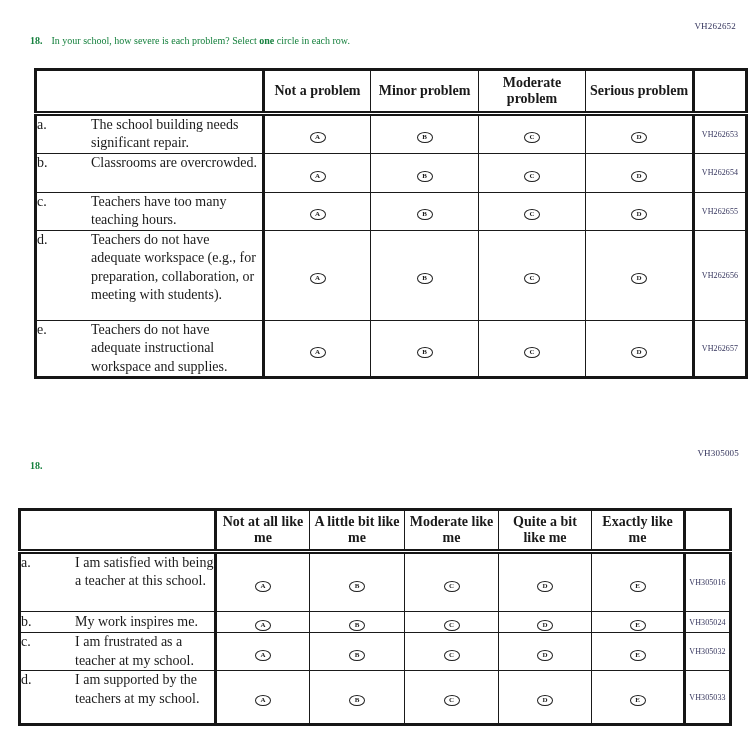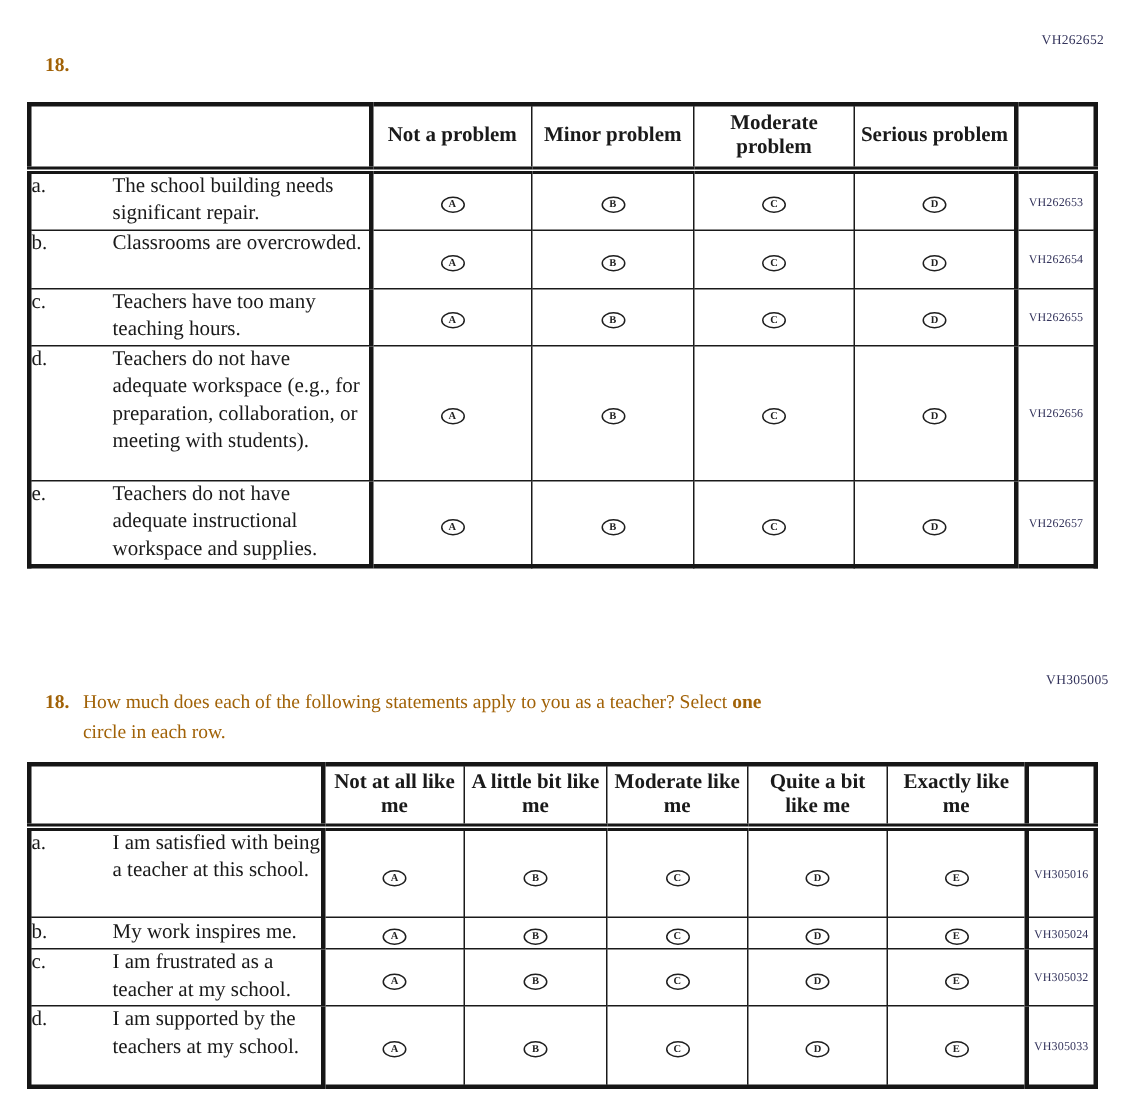--- a/index.html
+++ b/index.html
@@ -5,21 +5,21 @@
   html,body{margin:0;padding:0;}
   body{
     width:750px;height:745px;background:#ffffff;position:relative;
     font-family:"Liberation Serif","DejaVu Serif",serif;color:#1a1a1a;
     overflow:hidden;
   }
   .admin-code{
     position:absolute;font-size:9px;letter-spacing:0.2px;color:#34345c;
     font-family:"Liberation Serif","DejaVu Serif",serif;
   }
-  .question-line{position:absolute;font-size:13px;line-height:1.5;color:#a16207;}
+  .question-line{position:absolute;font-size:10px;line-height:1.5;color:#15803d;}
   .q-number{font-weight:bold;margin-right:9px;}
   .q-bold{font-weight:bold;}
   .q-wrap{display:flex;align-items:flex-start;}
   .q-text{max-width:640px;}
   table.survey{
     position:absolute;border-collapse:collapse;table-layout:fixed;
     border:3px solid #161616;background:#fff;
   }
   table.survey th,table.survey td{
     border:1.5px solid #1a1a1a;padding:0;overflow:hidden;
@@ -51,24 +51,25 @@
   }
 </style>
 </head>
 <body>
 
 <div class="admin-code" style="top:21px;right:14px;margin-left:43px;">VH262652</div>
 
 <div class="question-line" style="top:33px;left:30px;width:660px;">
   <div class="q-wrap">
     <span class="q-number">18.</span>
+    <span class="q-text"><span>In your school, how severe is each problem? Select </span><span class="q-bold">one</span><span> circle in each row.</span></span>
   </div>
 </div>
 
-<table class="survey" style="top:68px;left:18px;width:711px;">
+<table class="survey" style="top:68px;left:34px;width:711px;">
   <colgroup>
     <col style="width:228px">
       <col style="width:107px">
       <col style="width:108px">
     <col style="width:107px">
       <col style="width:108px">
       <col style="width:53px">
   </colgroup>
   <thead>
     <tr style="height:44px">
@@ -147,21 +148,20 @@
       <td class="code-cell col-code-border">VH262657</td>
     </tr>
   </tbody>
 </table>
 
 <div class="admin-code" style="top:448px;right:11px;text-align:center;">VH305005</div>
 
 <div class="question-line" style="top:458px;left:30px;width:680px;">
   <div class="q-wrap">
     <span class="q-number">18.</span>
-    <span class="q-text"><span>How much does each of the following statements apply to you as a teacher? Select </span><span class="q-bold">one</span><br><span>circle in each row.</span></span>
   </div>
 </div>
 
 <table class="survey" style="top:508px;left:18px;width:711px;">
   <colgroup>
     <col style="width:196px">
       <col style="width:94px">
       <col style="width:95px">
     <col style="width:94px">
       <col style="width:93px">

